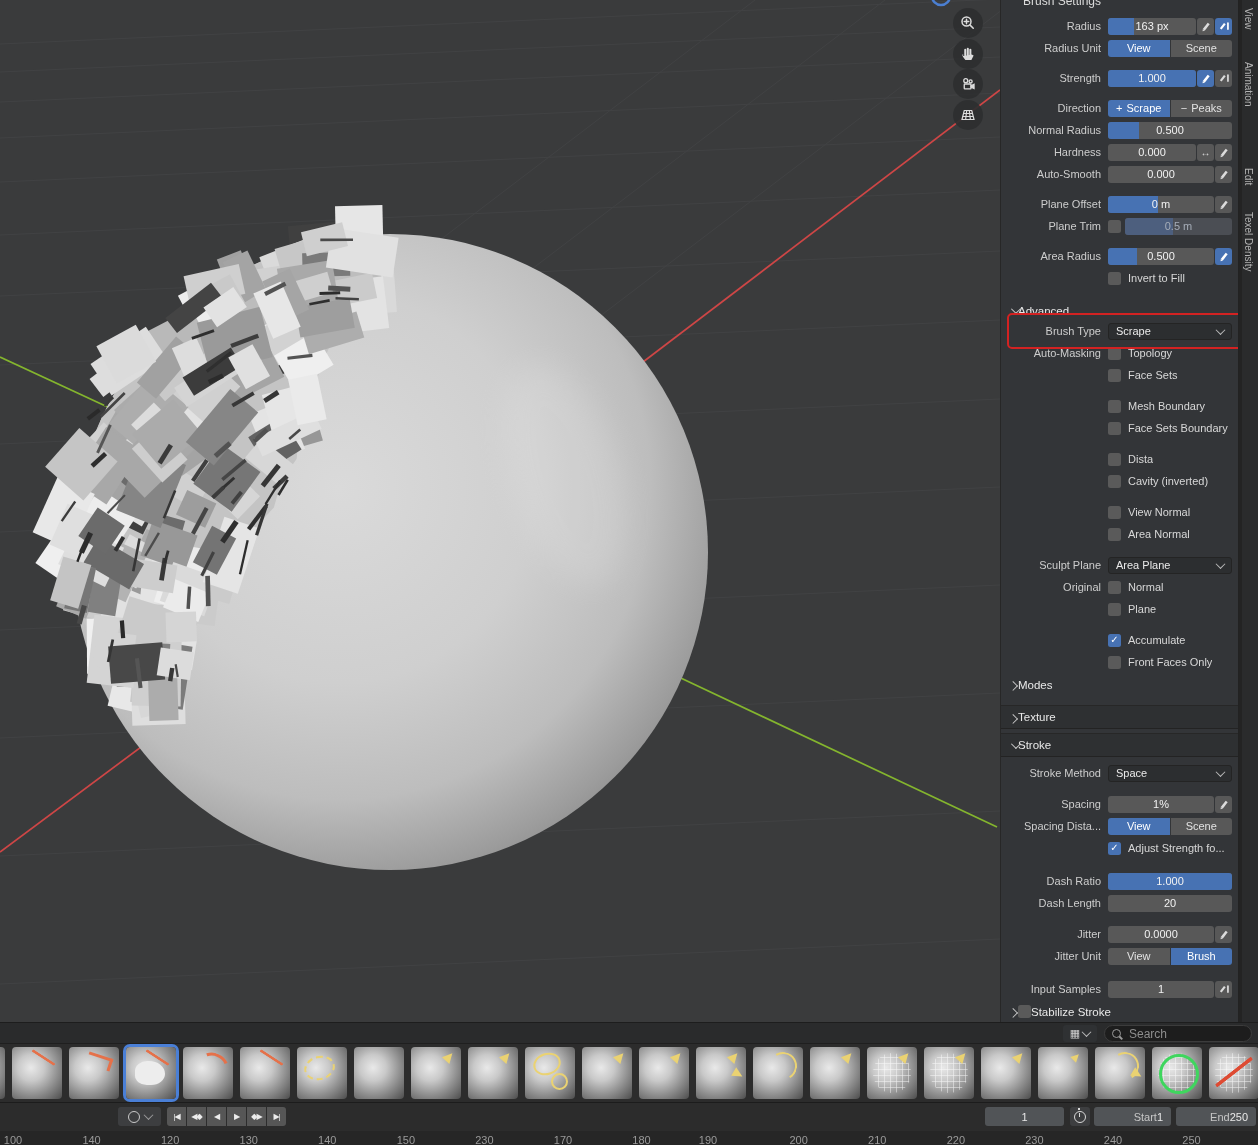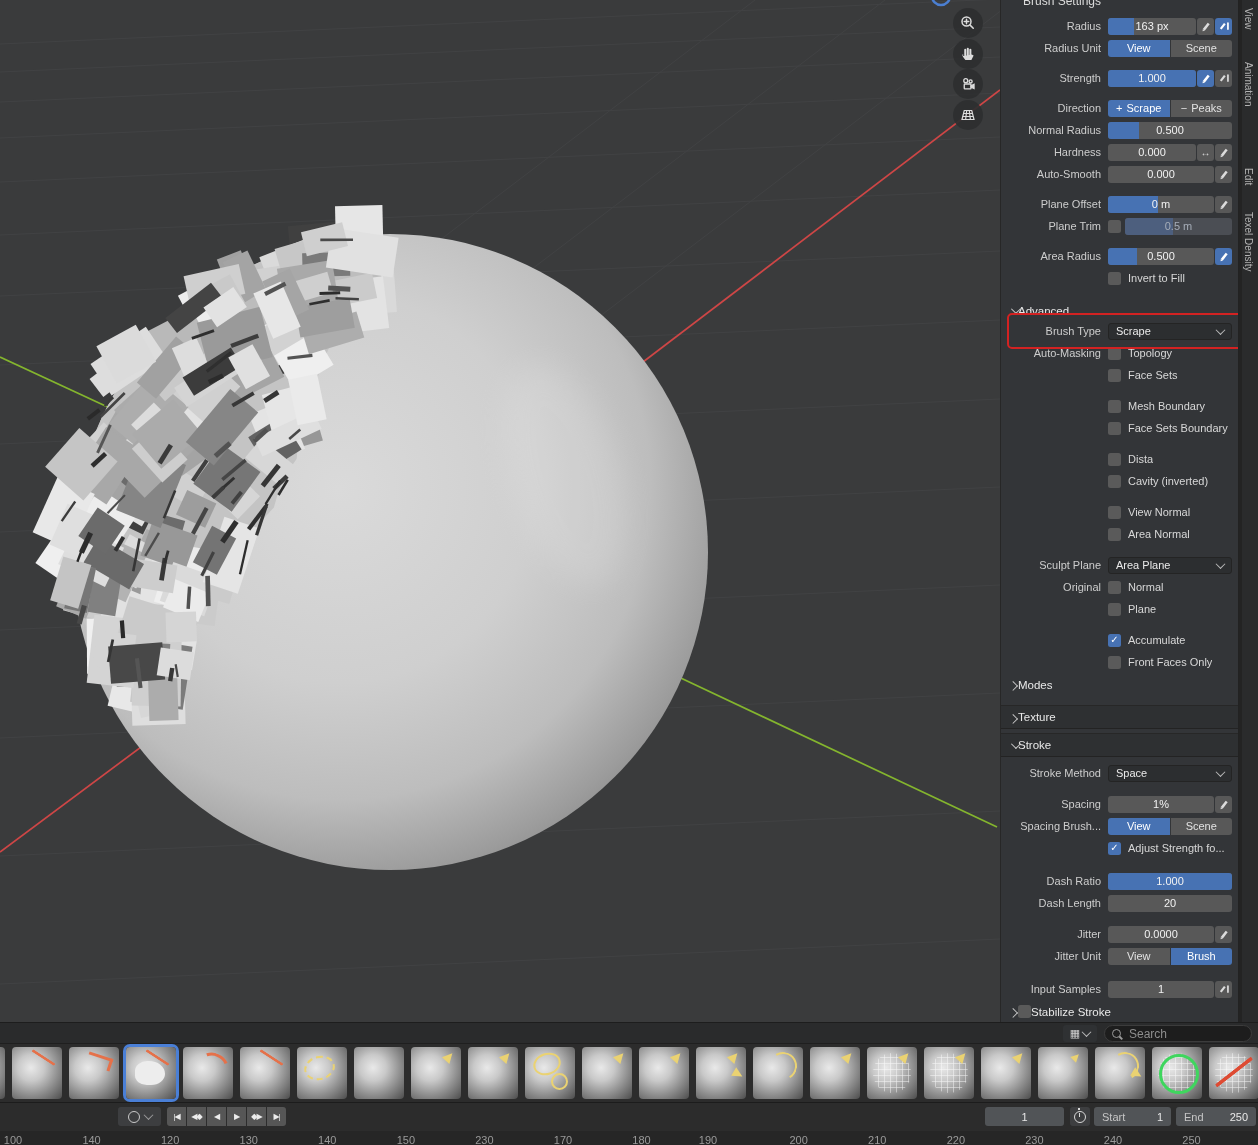--- a/index.html
+++ b/index.html
@@ -85,21 +85,21 @@
   #timeline{position:absolute;left:0;top:1102px;width:1258px;height:43px;background:#2c2c2c;border-top:1px solid #1c1c1c;box-sizing:border-box;}
   #ruler{position:absolute;left:0;top:28px;width:1258px;height:15px;background:#262626;overflow:hidden;}
   .rnum{position:absolute;top:3px;width:44px;text-align:center;color:#9a9a9a;font-size:11px;}
   #autokey{position:absolute;left:118px;top:4px;width:43px;height:19px;background:#3d3e40;border-radius:3px;display:flex;align-items:center;justify-content:center;gap:5px;}
   #autokey .ring{width:10px;height:10px;border:1.8px solid #c9c9c9;border-radius:50%;}
   #autokey .dcar{border-color:#9a9a9a;}
   #playback{position:absolute;left:167px;top:4px;display:flex;}
   .pbtn{width:19px;height:19px;background:#565656;margin-right:1px;display:flex;align-items:center;justify-content:center;color:#ececec;font-size:8px;letter-spacing:-1px;}
   .pbtn:first-child{border-radius:3px 0 0 3px;}
   .pbtn:last-child{border-radius:0 3px 3px 0;margin-right:0;}
-  .tfield{position:absolute;top:4px;height:19px;background:#515457;border-radius:3px;display:flex;align-items:center;justify-content:space-between;box-sizing:border-box;padding:0 8px;font-size:11px;color:#e8e8e8;}
+  .tfield{position:absolute;top:4px;height:19px;background:#515457;border-radius:3px;display:flex;align-items:center;justify-content:flex-end;box-sizing:border-box;padding:0 8px;font-size:11px;color:#e8e8e8;}
   .tfield .fl2{color:#c6c6c6;}
   #stopwatch{position:absolute;left:1070px;top:4px;width:20px;height:19px;background:#3d3e40;border-radius:3px;display:flex;align-items:center;justify-content:center;}
   #stopwatch .dial{width:10px;height:10px;border:1.6px solid #d8d8d8;border-radius:50%;position:relative;}
   #stopwatch .dial::before{content:"";position:absolute;left:3px;top:-4px;width:2px;height:2.5px;background:#d8d8d8;}
   #stopwatch .dial::after{content:"";position:absolute;left:3.5px;top:1.5px;width:1.6px;height:3.5px;background:#d8d8d8;}
 </style>
 </head>
 <body>
 
 <div id="app">
@@ -701,21 +701,21 @@
             </div>
             <span class="icn">
               <svg width="12" height="12" viewBox="0 0 14 14">
                 <path d="M3.2 10.6 L9.0 3.2 L11.3 5.0 L5.5 12.4 Z" fill="currentColor"></path>
                 <path d="M3.0 13.2 L3.2 10.8 L5.3 12.5 Z" fill="currentColor"></path>
               </svg>
             </span>
           </div>
         </div>
         <div class="row">
-          <span class="lbl">Spacing Brush...</span>
+          <span class="lbl">Spacing Dista...</span>
           <div class="wz">
             <div class="seg">
               <div class="sg act">
                 <span>View</span>
               </div>
               <div class="sg">
                 <span>Scene</span>
               </div>
             </div>
           </div>

